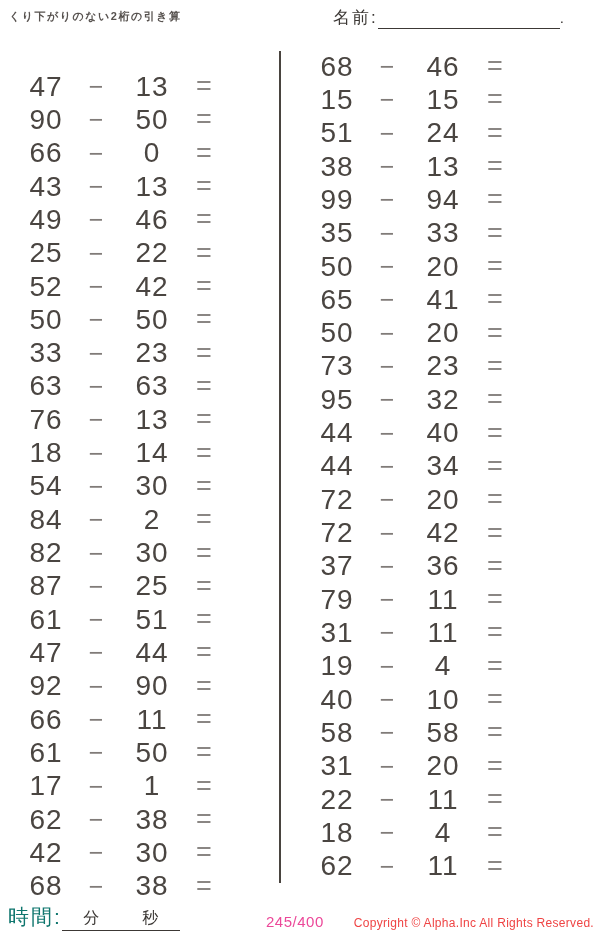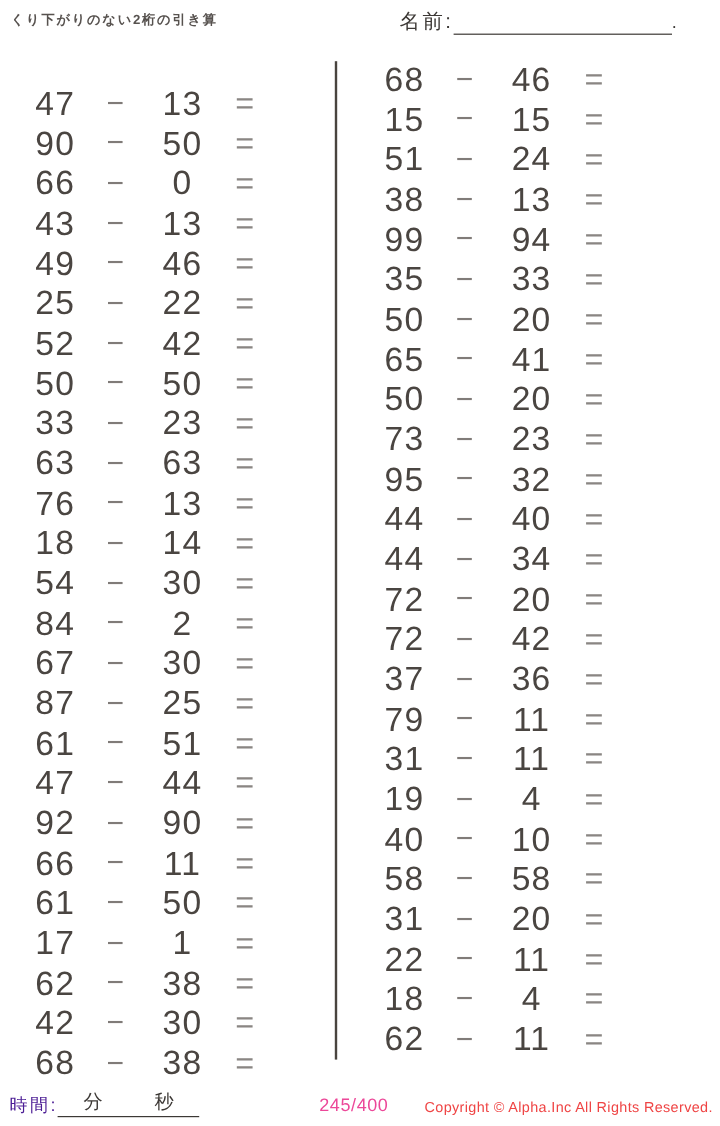--- a/index.html
+++ b/index.html
@@ -38,21 +38,21 @@
   }
   .op {
     font-size:25px; font-weight:300; color:#807b78;
     text-align:center; line-height:1;
   }
   .op.eq { font-size:27px; color:#8a8683; }
 
   
   .footer { position:absolute; bottom:0; left:0; width:600px; height:40px; }
   .time-area { position:absolute; left:8px; bottom:7px; white-space:nowrap; }
-  .time-label { font-size:15px; color:#4c1d95; letter-spacing:2px;margin-top:26px; }
+  .time-label { font-size:21px; color:#0f766e; letter-spacing:2px;margin-top:26px; }
   .time-line {
     display:inline-flex; width:118px; justify-content:space-around;
     border-bottom:1.6px solid #3c3835; vertical-align:bottom;
     font-size:16px; color:#3c3835; padding-bottom:1px;
   }
   .page-count {
     position:absolute; left:266px; bottom:8px;
     font-size:15px; color:#ec4899; letter-spacing:0.5px;
   }
   .copyright {
@@ -150,21 +150,21 @@
         <span class="num">30</span>
         <span class="op eq">=</span>
       </div>
       <div class="row">
         <span class="num">84</span>
         <span class="op">−</span>
         <span class="num">2</span>
         <span class="op eq">=</span>
       </div>
       <div class="row">
-        <span class="num">67</span>
+        <span class="num">82</span>
         <span class="op">−</span>
         <span class="num">30</span>
         <span class="op eq">=</span>
       </div>
       <div class="row">
         <span class="num">87</span>
         <span class="op">−</span>
         <span class="num">25</span>
         <span class="op eq">=</span>
       </div>

